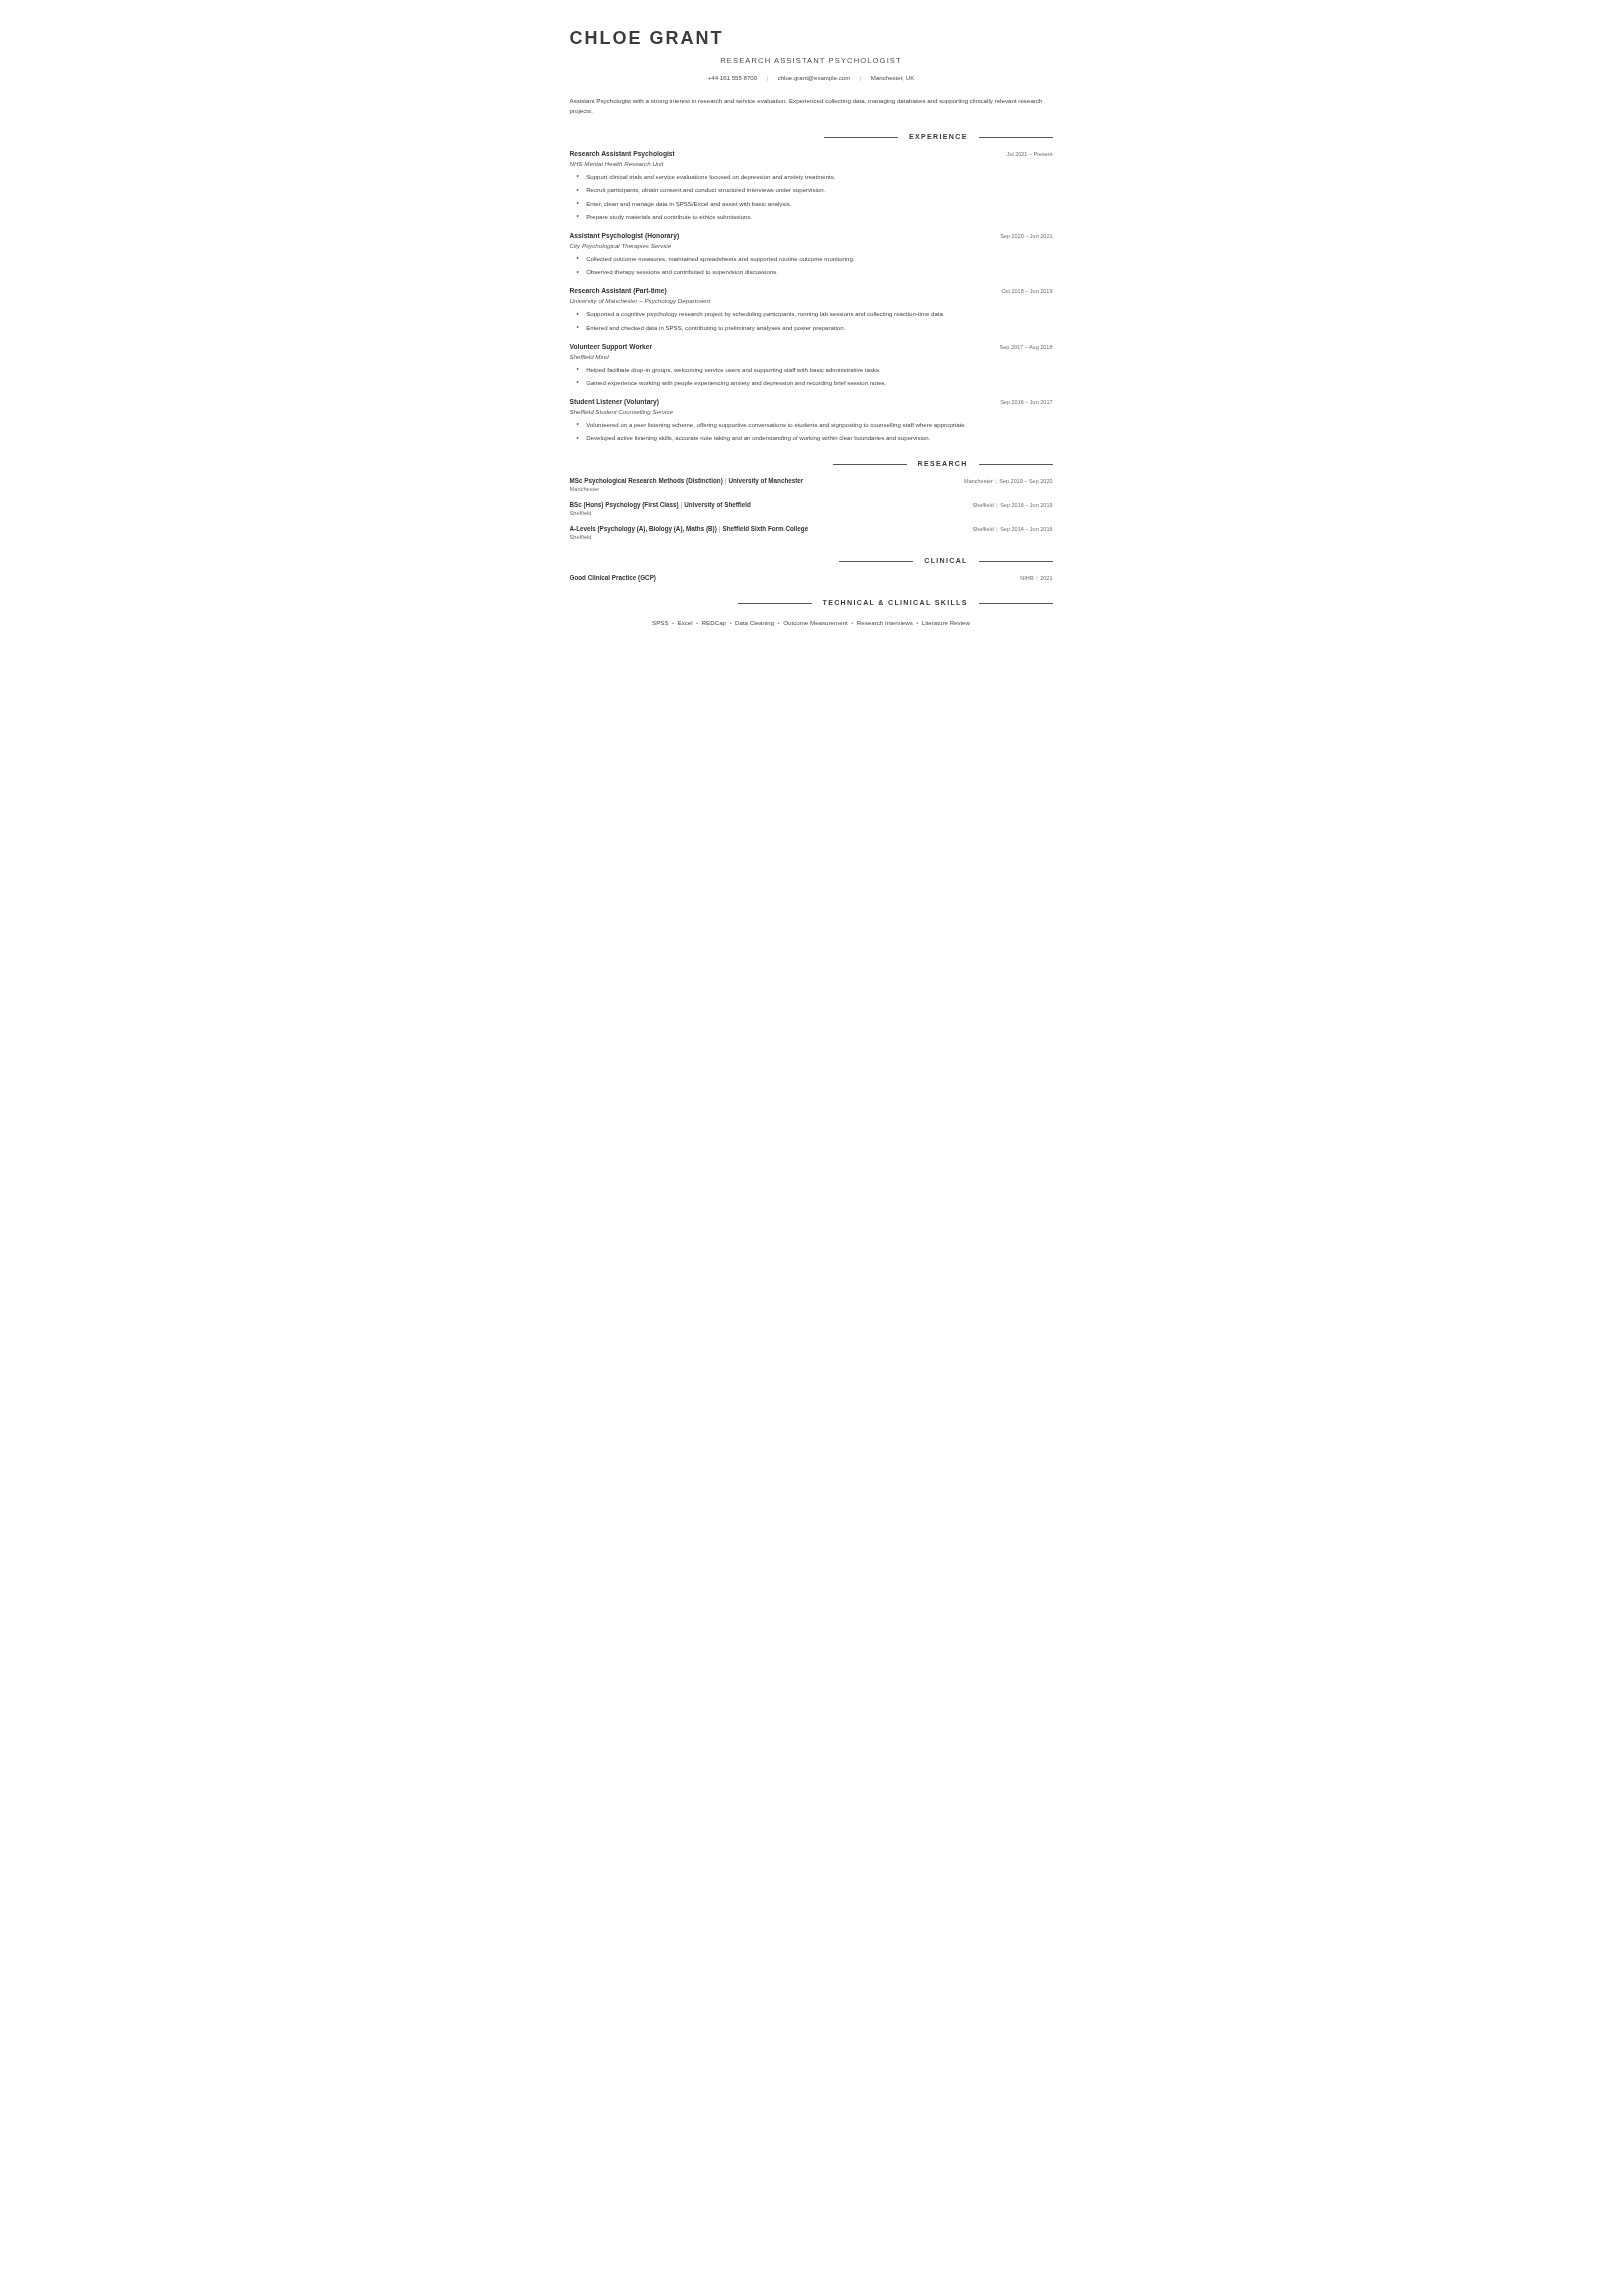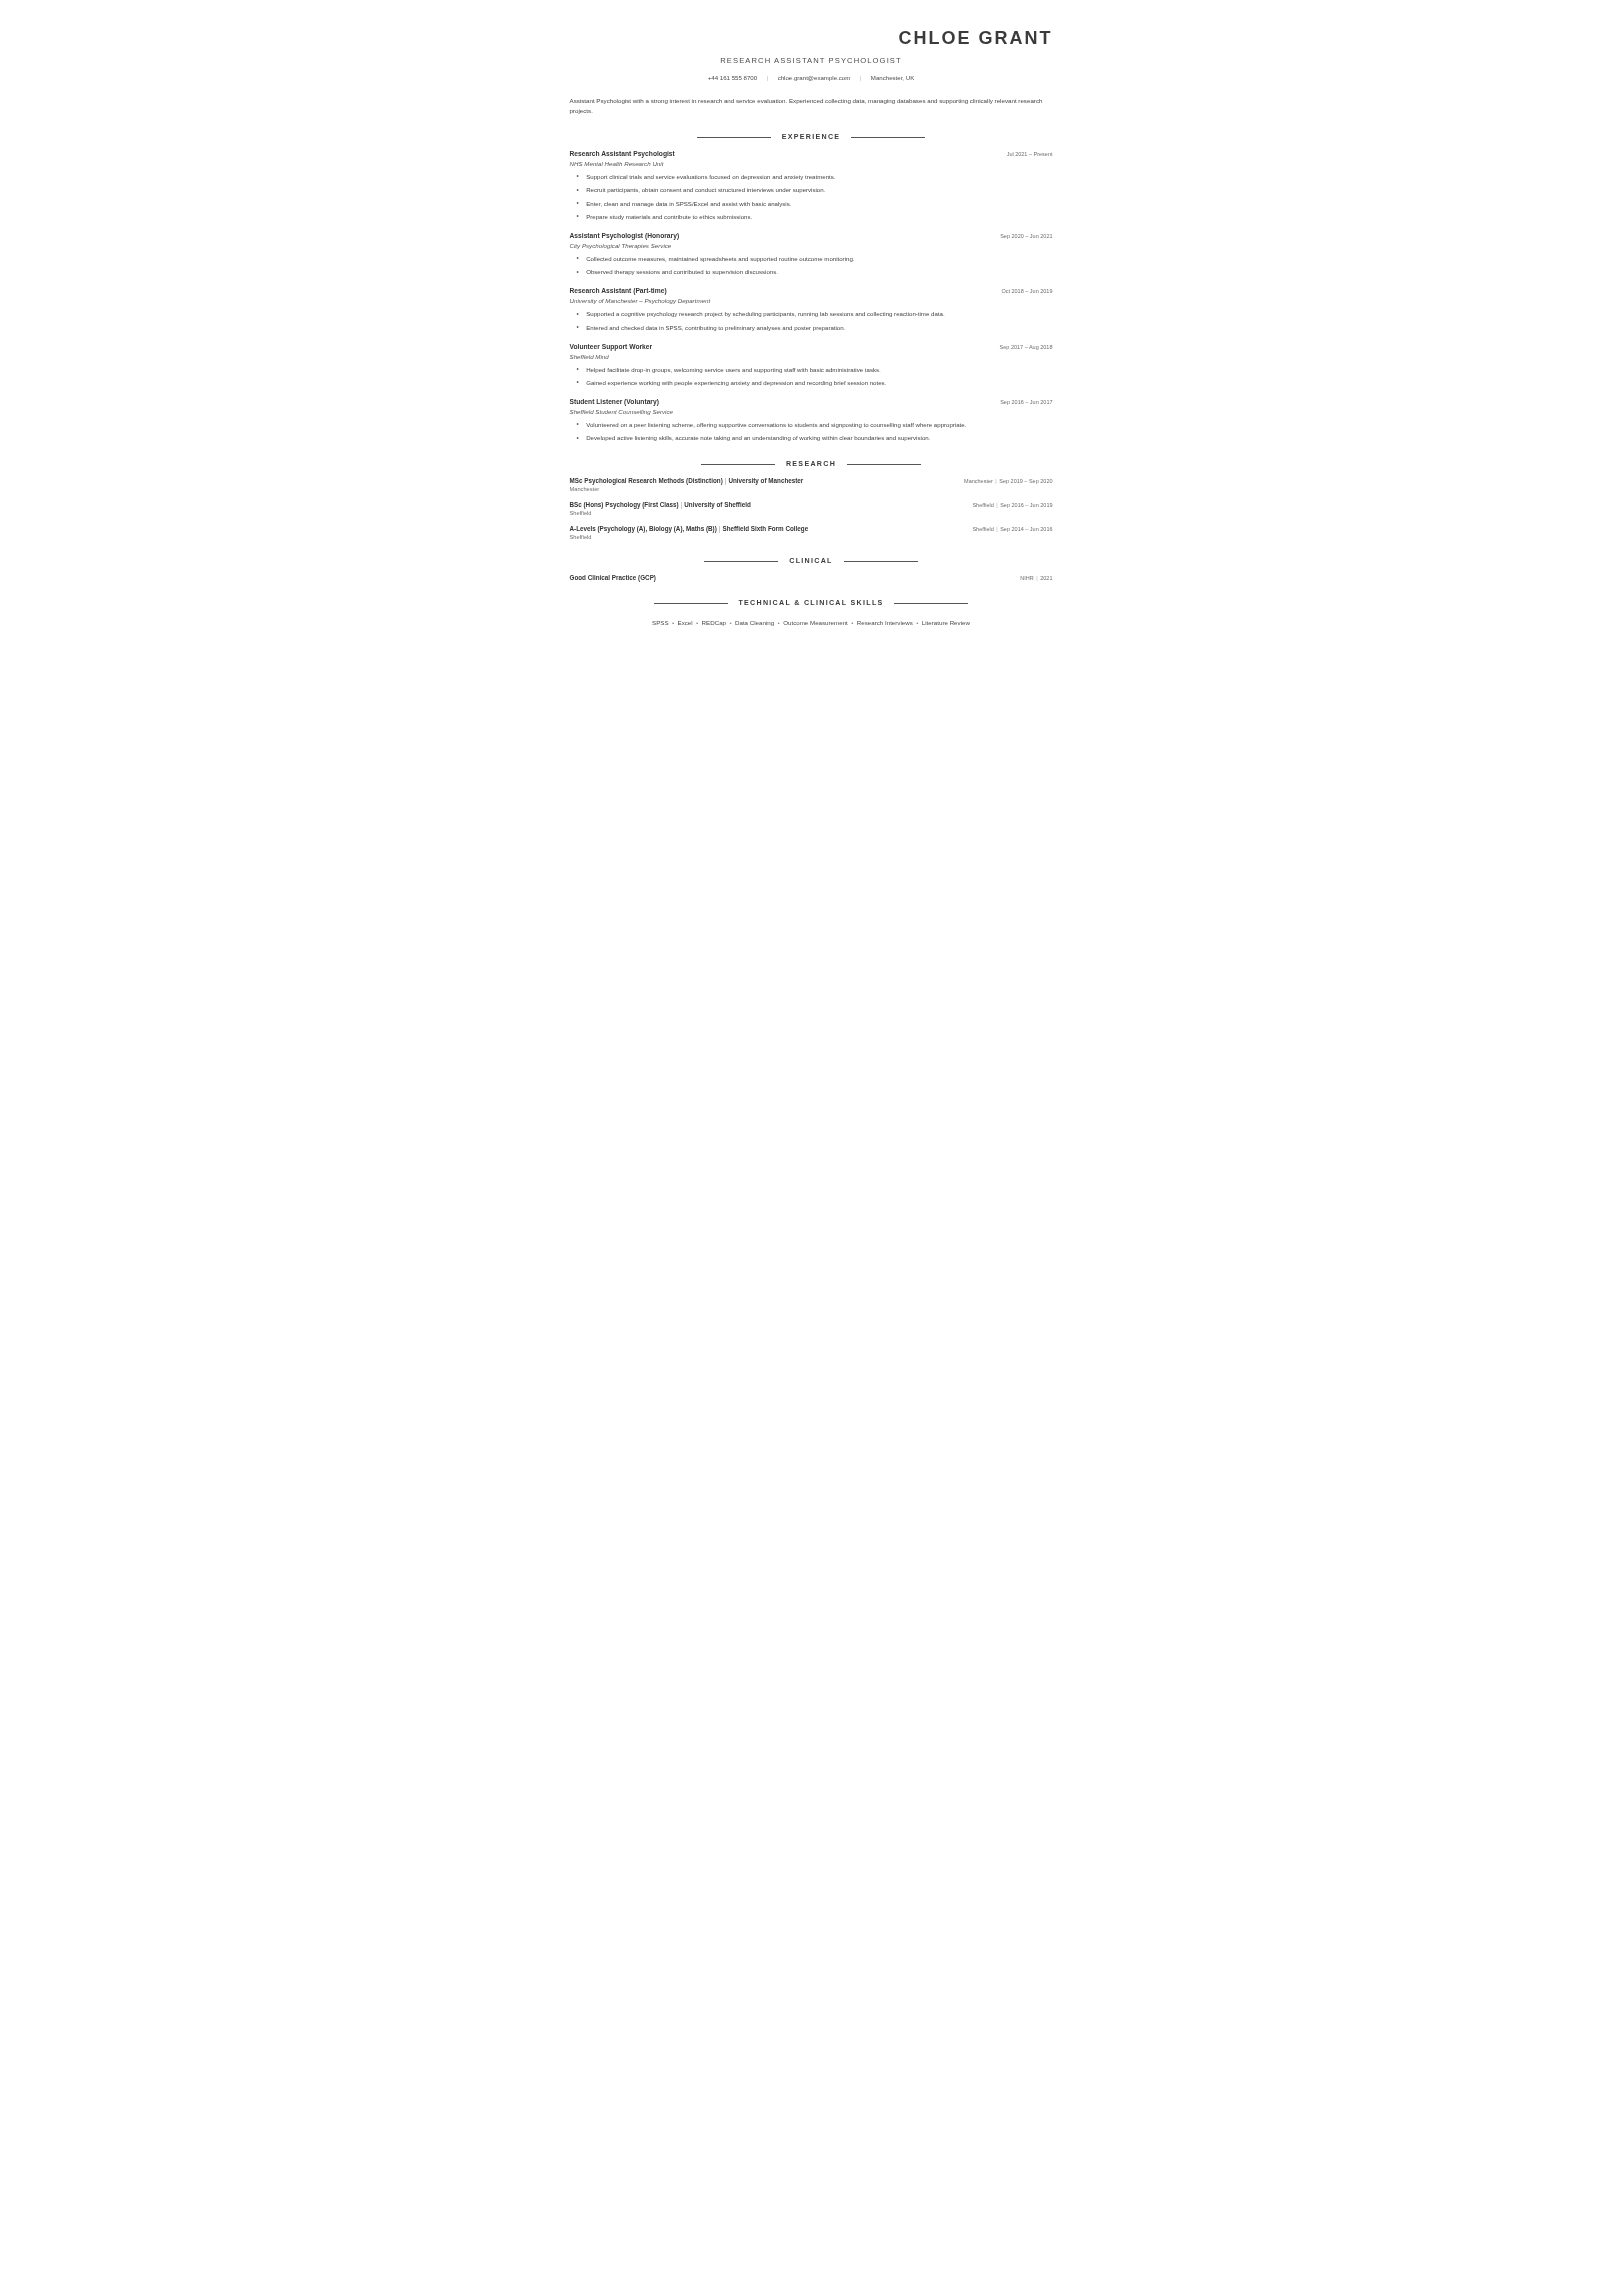--- a/index.html
+++ b/index.html
@@ -16,21 +16,21 @@
     width: 549px;
     min-height: 776px;
     margin: 0 auto;
     background: #ffffff;
     padding: 21.6px 33px 19.6px 33px;
     position: relative;
   }
 
   
   .name {
-    text-align: right;
+    text-align: left;
     font-size: 18px;
     letter-spacing: 2px;
     font-weight: bold;
     color: #3b3b3b;
     margin: 6.9px 0 0 0;
     line-height: 1.15;
   }
   .subtitle {
     text-align: center;
     font-size: 7.6px;
@@ -57,21 +57,21 @@
     font-size: 6.2px;
     line-height: 1.62;
     color: #444444;
     text-align: left;
   }
 
   
   .section-head {
     display: flex;
     align-items: center;
-    justify-content: center;
+    justify-content: flex-end;
     margin: 17.7px 0 8.8px 0;
   }
   .section-head .rule {
     height: 0.5px;
     background: #555;
     flex: 0 0 auto;
     width: 74px;
   }
   .section-head .rule.wide { width: 74px; }
   .section-head .title {

